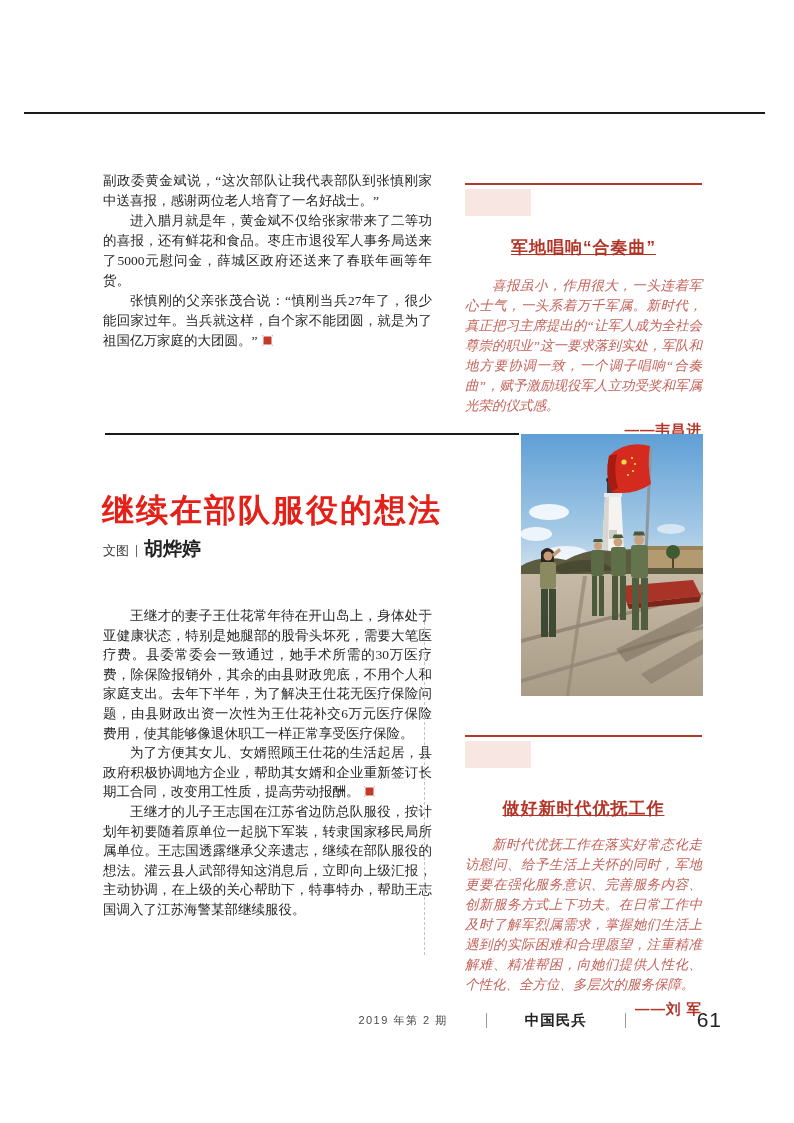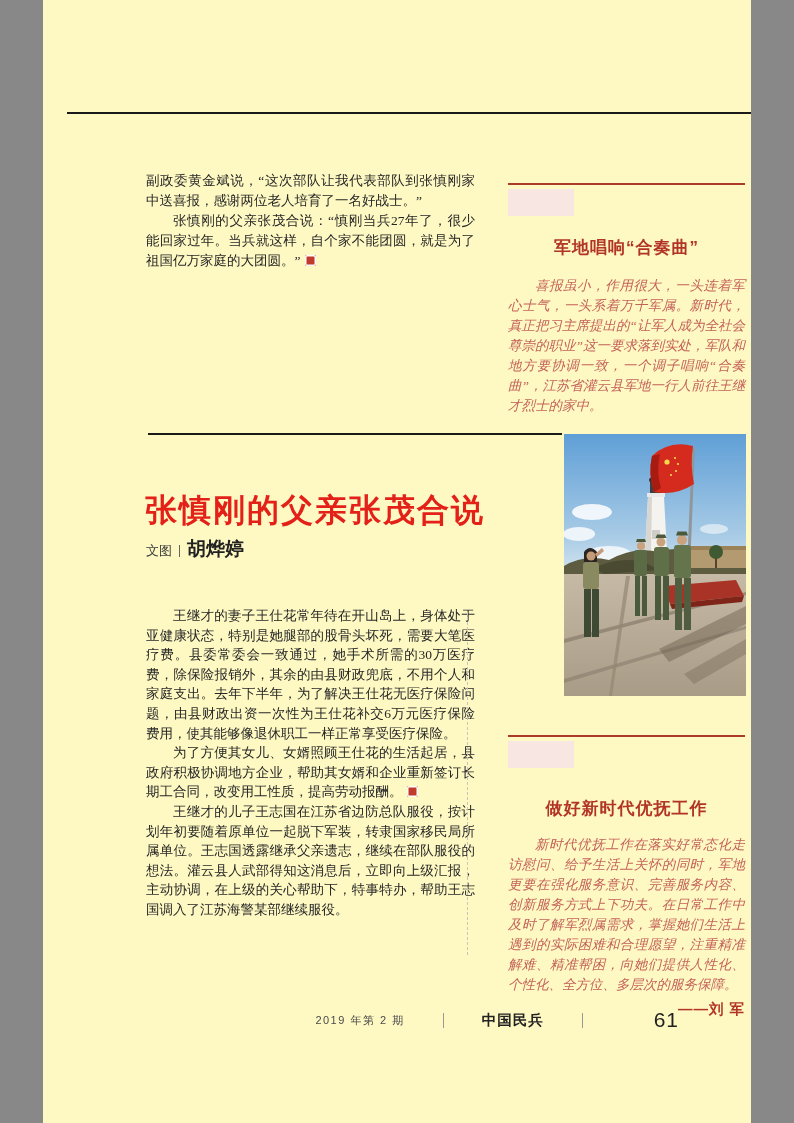--- a/index.html
+++ b/index.html
@@ -1,16 +1,16 @@
 <!DOCTYPE html>
 <html><head>
 <meta charset="utf-8">
 <style>
   html,body{margin:0;padding:0;background:#888;}
-  .page{position:relative;width:708px;height:1123px;margin:0 auto;background:#fef9c3;
+  .page{position:relative;width:794px;height:1123px;margin:0 auto;background:#ffffff;
         font-family:"Liberation Serif","DejaVu Serif",serif;overflow:hidden;}
   .hr-top{position:absolute;left:24px;top:112px;width:741px;height:2px;background:#1a1a1a;}
   .hr-mid{position:absolute;left:105px;top:433px;width:414px;height:2px;background:#1a1a1a;}
 
   
   .textcol{position:absolute;width:329px;color:#262626;text-align:justify;}
   .textcol p{margin:0;text-indent:2em;}
   .textcol p.noindent{text-indent:0;}
   .col-top{left:103px;top:171px;font-size:13.5px;line-height:20px;}
   .col-main{left:103px;top:606px;font-size:13.5px;line-height:19.6px;}
@@ -24,21 +24,21 @@
   .byline{position:absolute;left:103px;top:536px;font-size:13px;color:#3c3c3c;}
   .byline .author{font-weight:bold;color:#222;font-family:Liberation Sans, sans-serif;font-size:19px;}
   .vbar{display:inline-block;width:1px;height:12px;background:#666;margin:0 7px;vertical-align:-2px;}
 
   
   .sidebar{position:absolute;left:465px;width:237px;}
   .sb1{top:183px;} .sb2{top:712px;margin-top:23px;}
   .sb-rule{width:100%;height:2px;background:#ad3a2b;}
   .sb-pink{width:66px;height:27px;background:#f7e6e2;margin-top:4px;}
   .sb-title{margin-top:20px;text-align:center;font-family:"Liberation Sans","DejaVu Sans",sans-serif;
-            font-weight:bold;font-size:17px;color:#b23427;letter-spacing:1px;}
+            font-weight:bold;font-size:17px;color:#b23427;letter-spacing:1px;text-decoration:underline;}
   .sb2 .sb-title{margin-top:29px;}
   .sb-body{margin-top:17px;font-style:italic;color:#c4625a;font-size:13.5px;line-height:20px;
            text-align:justify;text-indent:2em;}
   .sb2 .sb-body{margin-top:15px;}
   .sb-sign{margin-top:5px;text-align:right;font-weight:bold;font-style:normal;
            font-family:"Liberation Sans",sans-serif;color:#b23427;font-size:14.5px;letter-spacing:1px;}
 
   .dotted{position:absolute;left:424px;top:612px;height:343px;width:0;border-left:1px dashed #c9c2bd;}
 
   
@@ -55,33 +55,35 @@
 </style>
 </head>
 <body>
 
 <div class="page">
 
   <div class="hr-top"></div>
 
   <div class="textcol col-top">
     <p class="noindent">副政委黄金斌说，“这次部队让我代表部队到张慎刚家中送喜报，感谢两位老人培育了一名好战士。”</p>
+    <p>进入腊月就是年，黄金斌不仅给张家带来了二等功的喜报，还有鲜花和食品。枣庄市退役军人事务局送来了5000元慰问金，薛城区政府还送来了春联年画等年货。</p>
     <p><span>张慎刚的父亲张茂合说：“慎刚当兵27年了，很少能回家过年。当兵就这样，自个家不能团圆，就是为了祖国亿万家庭的大团圆。”</span><span class="endmark"></span></p>
   </div>
 
   <div class="sidebar sb1">
     <div class="sb-rule"></div>
     <div class="sb-pink"></div>
     <div class="sb-title">军地唱响“合奏曲”</div>
-    <div class="sb-body">喜报虽小，作用很大，一头连着军心士气，一头系着万千军属。新时代，真正把习主席提出的“让军人成为全社会尊崇的职业”这一要求落到实处，军队和地方要协调一致，一个调子唱响“合奏曲”，江苏省灌云县军地一行人前往王继才烈士的家中。</div>
+    <div class="sb-body">喜报虽小，作用很大，一头连着军心士气，一头系着万千军属。新时代，真正把习主席提出的“让军人成为全社会尊崇的职业”这一要求落到实处，军队和地方要协调一致，一个调子唱响“合奏曲”，赋予激励现役军人立功受奖和军属光荣的仪式感。</div>
+    <div class="sb-sign">——韦昌进</div>
   </div>
 
   <div class="hr-mid"></div>
 
-  <h1 class="headline">张慎刚的父亲张茂合说</h1>
+  <h1 class="headline">继续在部队服役的想法</h1>
 
   <div class="byline">
     <span>文图</span><span class="vbar"></span><span class="author">胡烨婷</span>
   </div>
 
   <div class="textcol col-main">
     <p>王继才的妻子王仕花常年待在开山岛上，身体处于亚健康状态，特别是她腿部的股骨头坏死，需要大笔医疗费。县委常委会一致通过，她手术所需的30万医疗费，除保险报销外，其余的由县财政兜底，不用个人和家庭支出。去年下半年，为了解决王仕花无医疗保险问题，由县财政出资一次性为王仕花补交6万元医疗保险费用，使其能够像退休职工一样正常享受医疗保险。</p>
     <p><span>为了方便其女儿、女婿照顾王仕花的生活起居，县政府积极协调地方企业，帮助其女婿和企业重新签订长期工合同，改变用工性质，提高劳动报酬。</span><span class="endmark"></span></p>
     <p>王继才的儿子王志国在江苏省边防总队服役，按计划年初要随着原单位一起脱下军装，转隶国家移民局所属单位。王志国透露继承父亲遗志，继续在部队服役的想法。灌云县人武部得知这消息后，立即向上级汇报，主动协调，在上级的关心帮助下，特事特办，帮助王志国调入了江苏海警某部继续服役。</p>
   </div>

